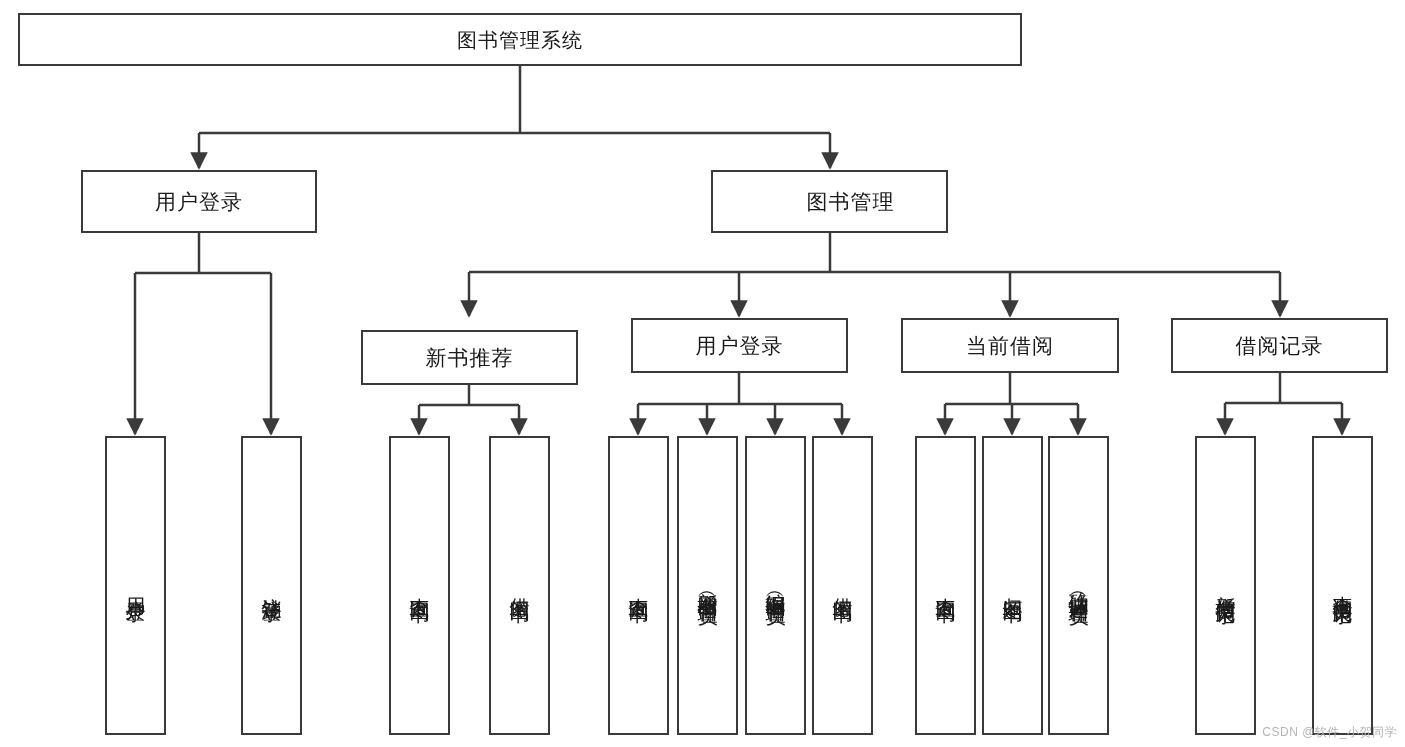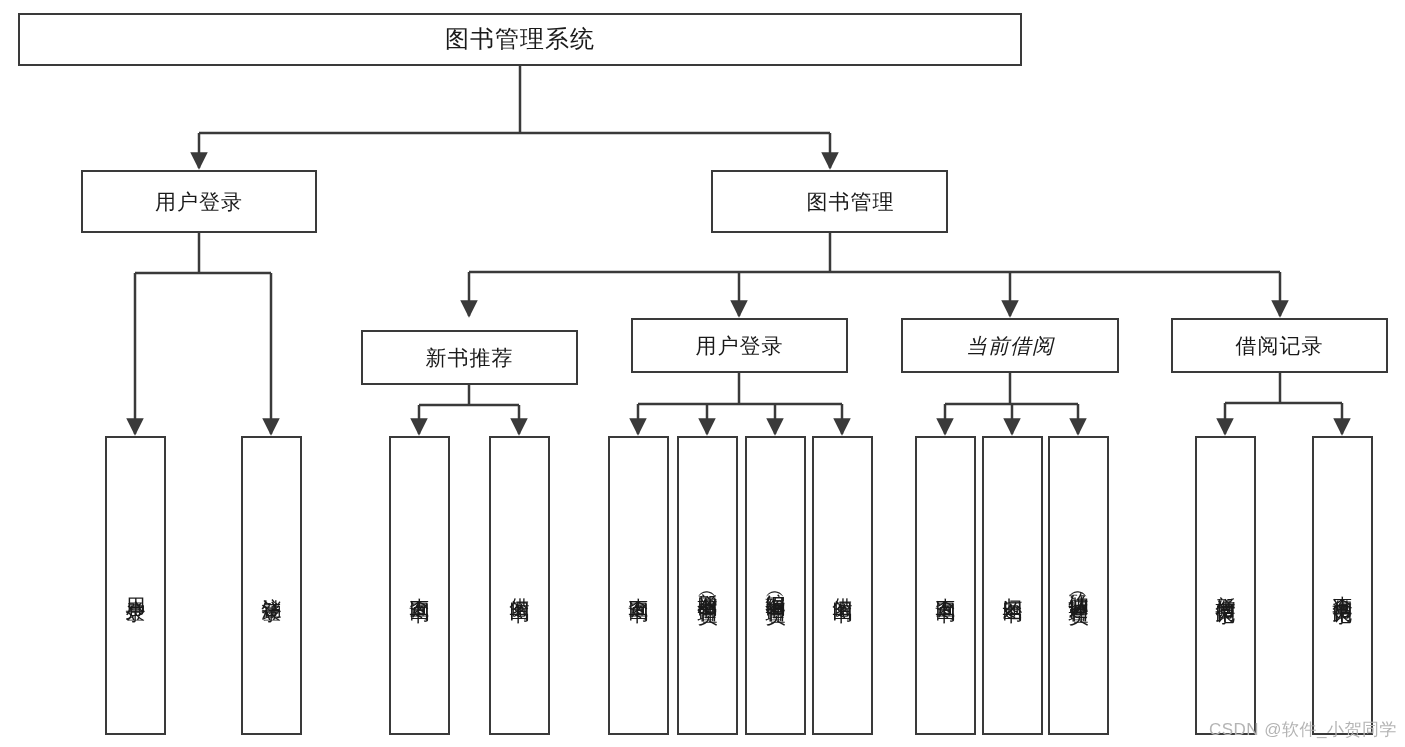--- a/index.html
+++ b/index.html
@@ -46,27 +46,27 @@
     letter-spacing: 2px;
     line-height: 1.15;
   }
   .node.v .vtext {
     writing-mode: vertical-rl;
     text-orientation: upright;
     white-space: pre-line;
     display: block;
   }
   .node.root {
-    font-size: 24px;
+    font-size: 20px;
   }
   #watermark {
     position: absolute;
     right: 8px;
     bottom: 6px;
-    font-size: 17px;
+    font-size: 12px;
     color: #b4b4b4;
     letter-spacing: 0.5px;
     z-index: 5;
     white-space: nowrap;
   }
 </style>
 </head>
 <body>
 
 <div id="canvas">
@@ -131,21 +131,21 @@
   <div class="node h" style="left:711px; top:170px; width:237px; height:63px;padding-left:42px;">
     <span>图书管理</span>
   </div>
 
   <div class="node h" style="left:361px; top:318px; width:217px; height:55px;margin-top:12px;">
     <span>新书推荐</span>
   </div>
   <div class="node h" style="left:631px; top:318px; width:217px; height:55px;">
     <span>用户登录</span>
   </div>
-  <div class="node h" style="left:901px; top:318px; width:218px; height:55px;font-style:italic;">
+  <div class="node h" style="left:901px; top:318px; width:218px; height:55px;">
     <span>当前借阅</span>
   </div>
   <div class="node h" style="left:1171px; top:318px; width:217px; height:55px;">
     <span>借阅记录</span>
   </div>
 
   <div class="node v" style="left:105px; top:436px; width:61px; height:299px;">
     <span class="vtext">用户登录</span>
   </div>
   <div class="node v" style="left:241px; top:436px; width:61px; height:299px;">

